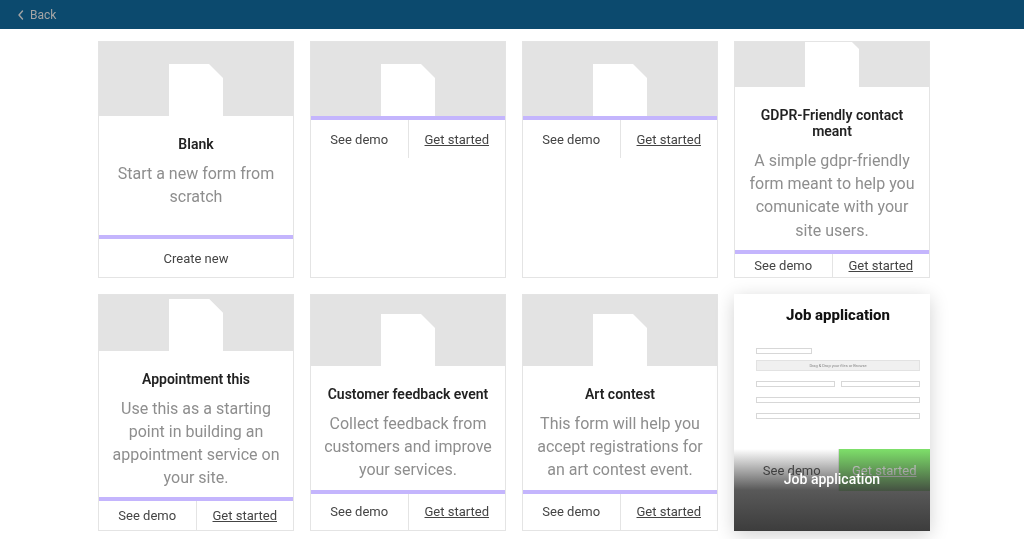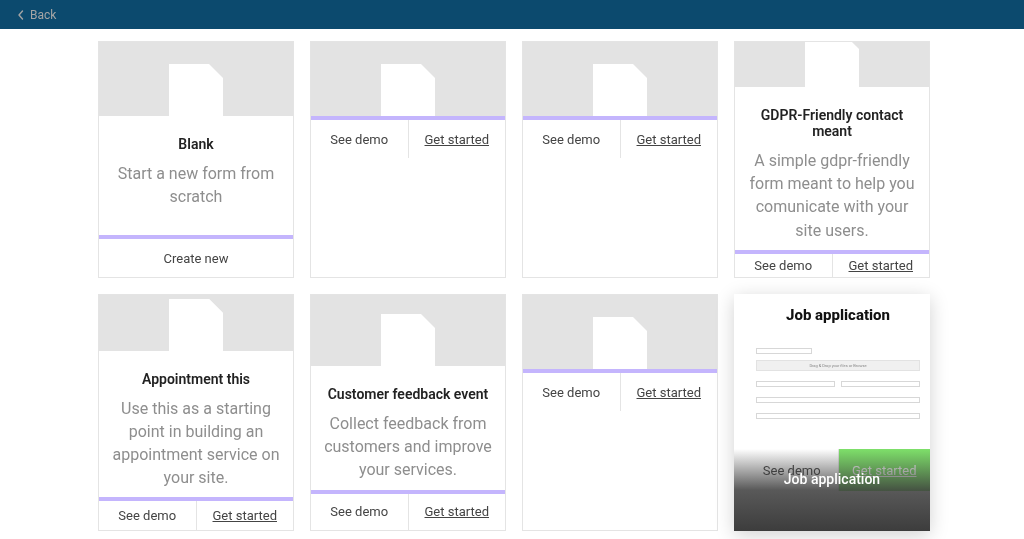--- a/index.html
+++ b/index.html
@@ -123,20 +123,24 @@
       <div class="actions">
         <div class="btn">See demo</div>
         <div class="btn">Get started</div>
       </div>
     </div>
 
     <div class="card">
       <div class="thumb">
           <div class="page-icon"></div>
         </div>
+      <div class="body">
+        <div class="title">Art contest</div>
+        <div class="desc">This form will help you accept registrations for an art contest event.</div>
+      </div>
       <div class="actions">
         <div class="btn">See demo</div>
         <div class="btn">Get started</div>
       </div>
     </div>
 
     <div class="card hl">
       <div class="thumb">
         <div class="preview">
           <div class="preview-title">Job application</div>

